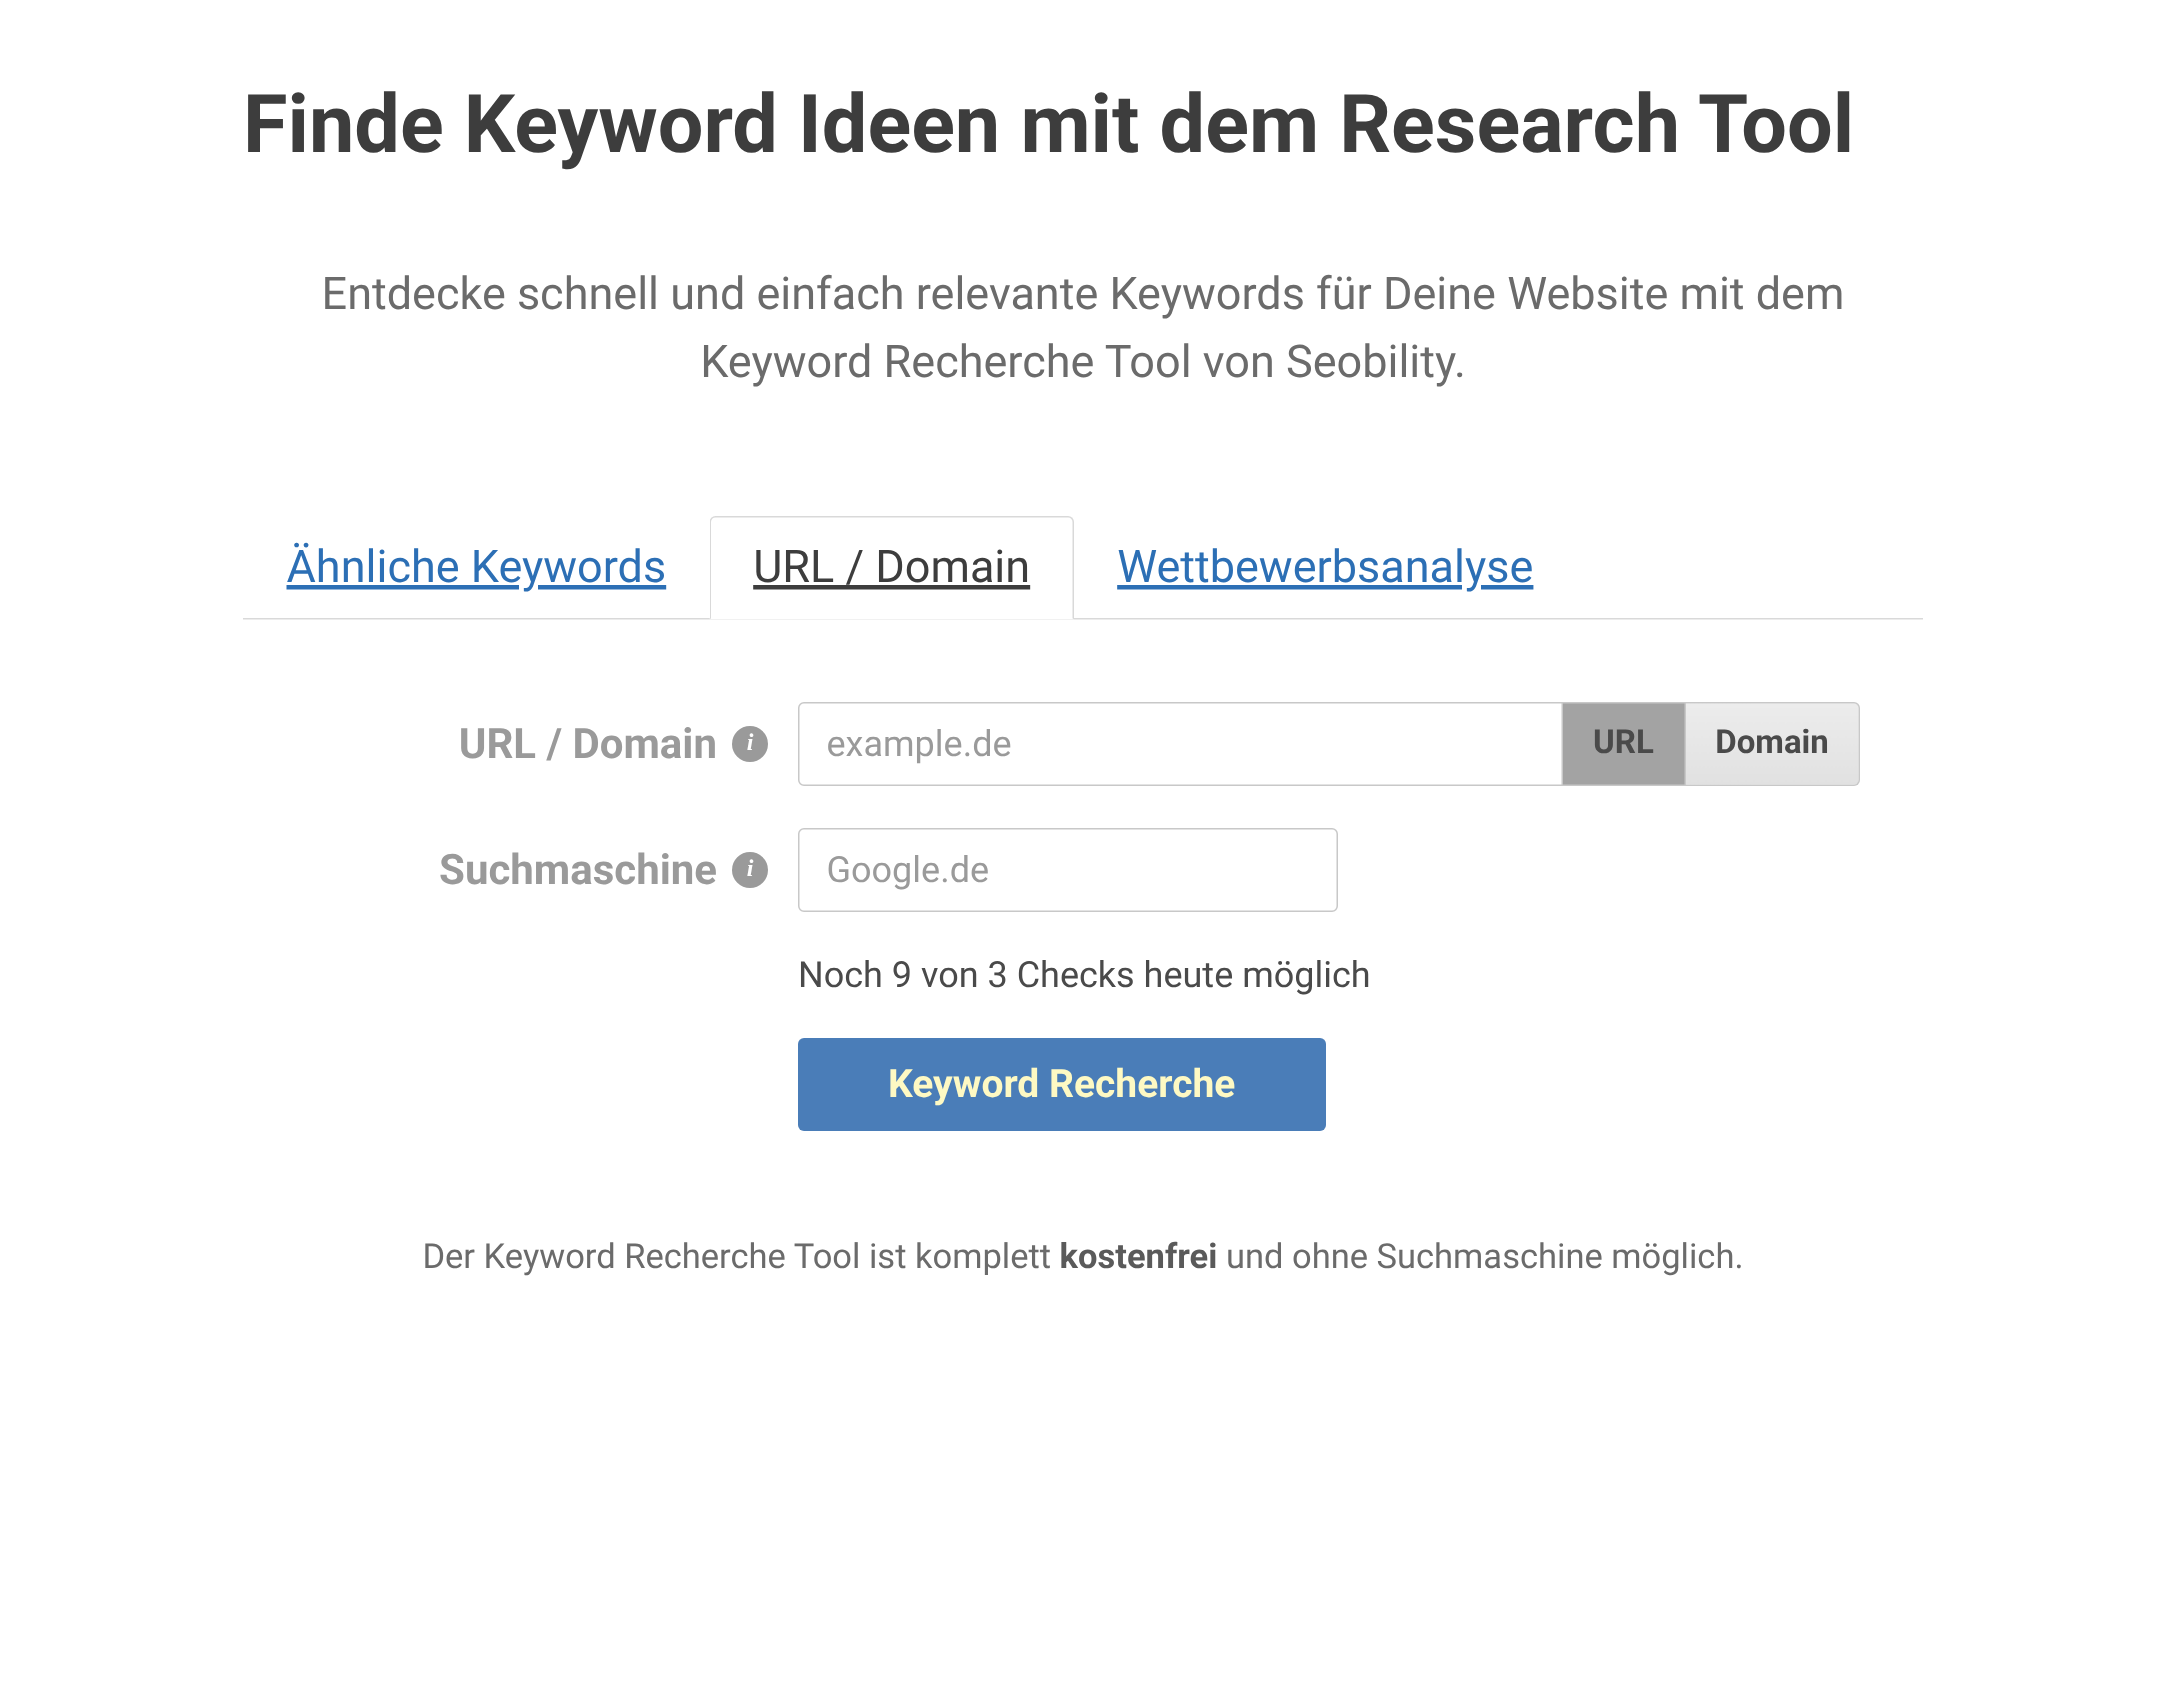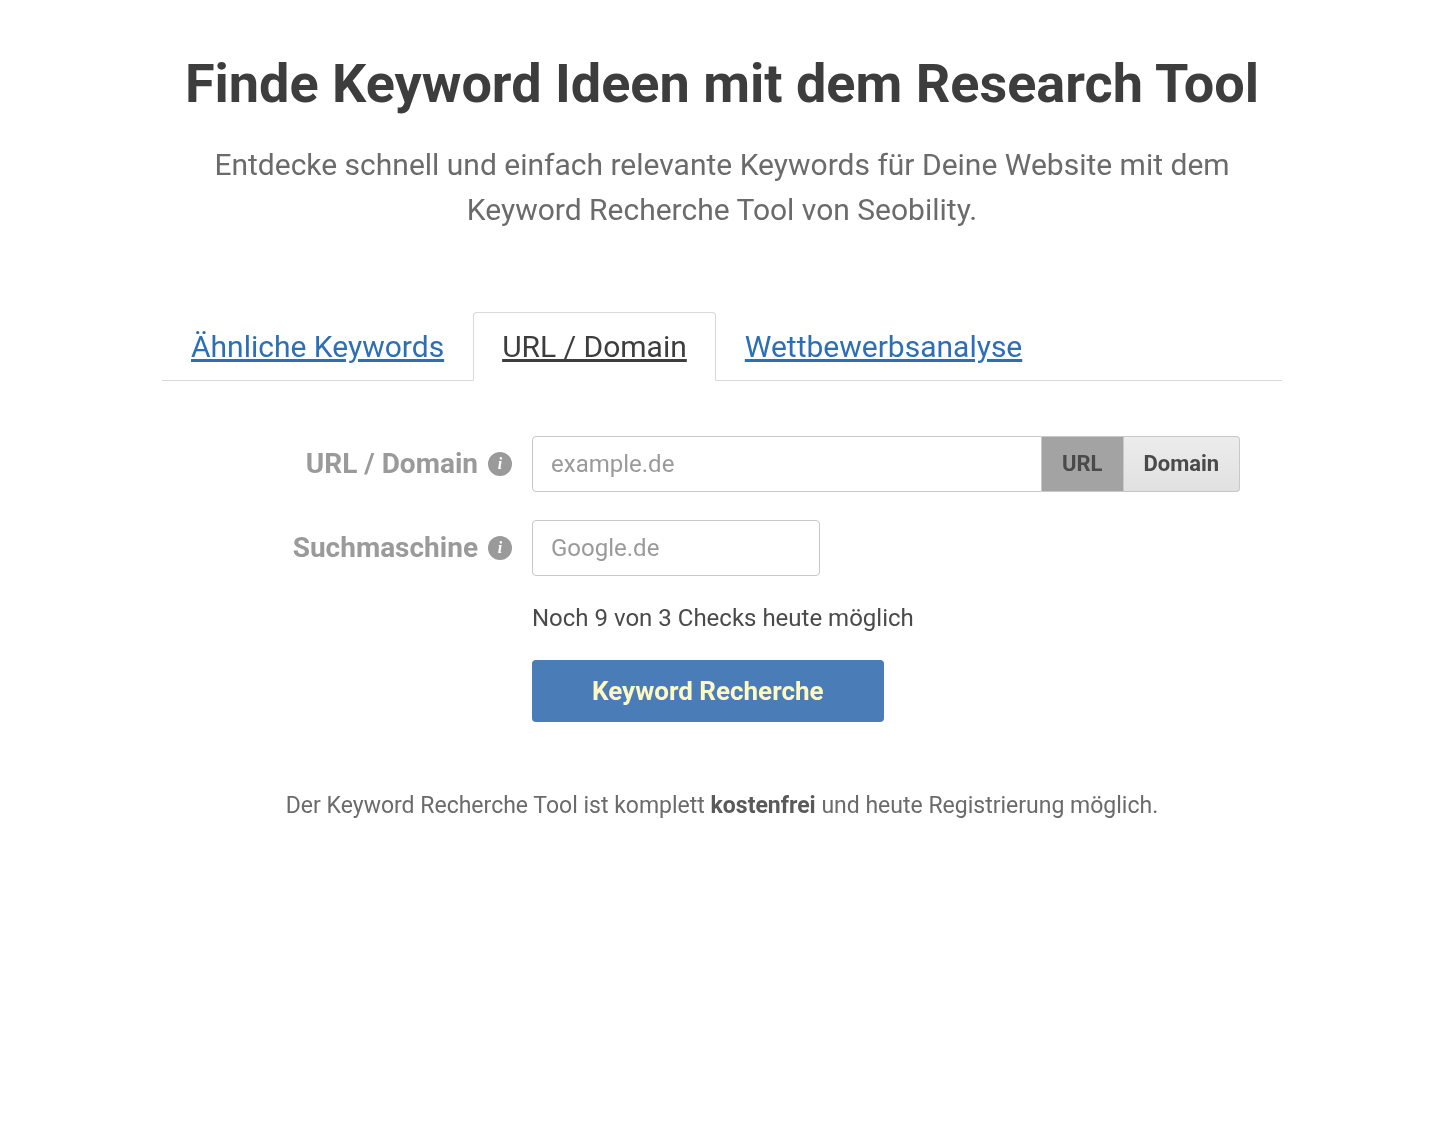--- a/index.html
+++ b/index.html
@@ -12,26 +12,26 @@
       background: #fff;
       width: 1444px;
       padding: 50px 0;
     }
     .container {
       max-width: 1200px;
       margin: 0 auto;
       padding: 0 40px;
     }
     .page-title {
-      text-align: center;
+      text-align: left;
       font-size: 54px;
       font-weight: 700;
       color: #3d3d3d;
       line-height: 1.25;
-      margin-bottom: 24px;
+      margin-bottom: 56px;
     }
     .page-subtitle {
       text-align: center;
       font-size: 30px;
       color: #6b6b6b;
       line-height: 1.5;
       margin-bottom: 80px;
       font-weight: 400;
     }
     .tabs {
@@ -123,21 +123,21 @@
       font-weight: 700;
       color: #4a4a4a;
       cursor: pointer;
       font-family: inherit;
     }
     .btn-addon:last-child {
       border-radius: 0 4px 4px 0;
       background: linear-gradient(#ececec, #e1e1e1);
     }
     .search-engine-input {
-      width: 288px;
+      width: 360px;
     }
     .status-row {
       display: flex;
       margin-bottom: 28px;
     }
     .status-text {
       margin-left: 370px;
       font-size: 24px;
       color: #4a4a4a;
     }
@@ -204,15 +204,15 @@
 
   <div class="status-row">
     <span class="status-text">Noch 9 von 3 Checks heute möglich</span>
   </div>
 
   <div class="submit-row">
     <button class="submit-button">Keyword Recherche</button>
   </div>
 
   <p class="footer-text">
-    <span>Der Keyword Recherche Tool ist komplett </span><strong>kostenfrei</strong><span> und heute Registrierung möglich.</span>
+    <span>Der Keyword Recherche Tool ist komplett </span><strong>kostenfrei</strong><span> und ohne Suchmaschine möglich.</span>
   </p>
 </div>
 
 </body></html>

